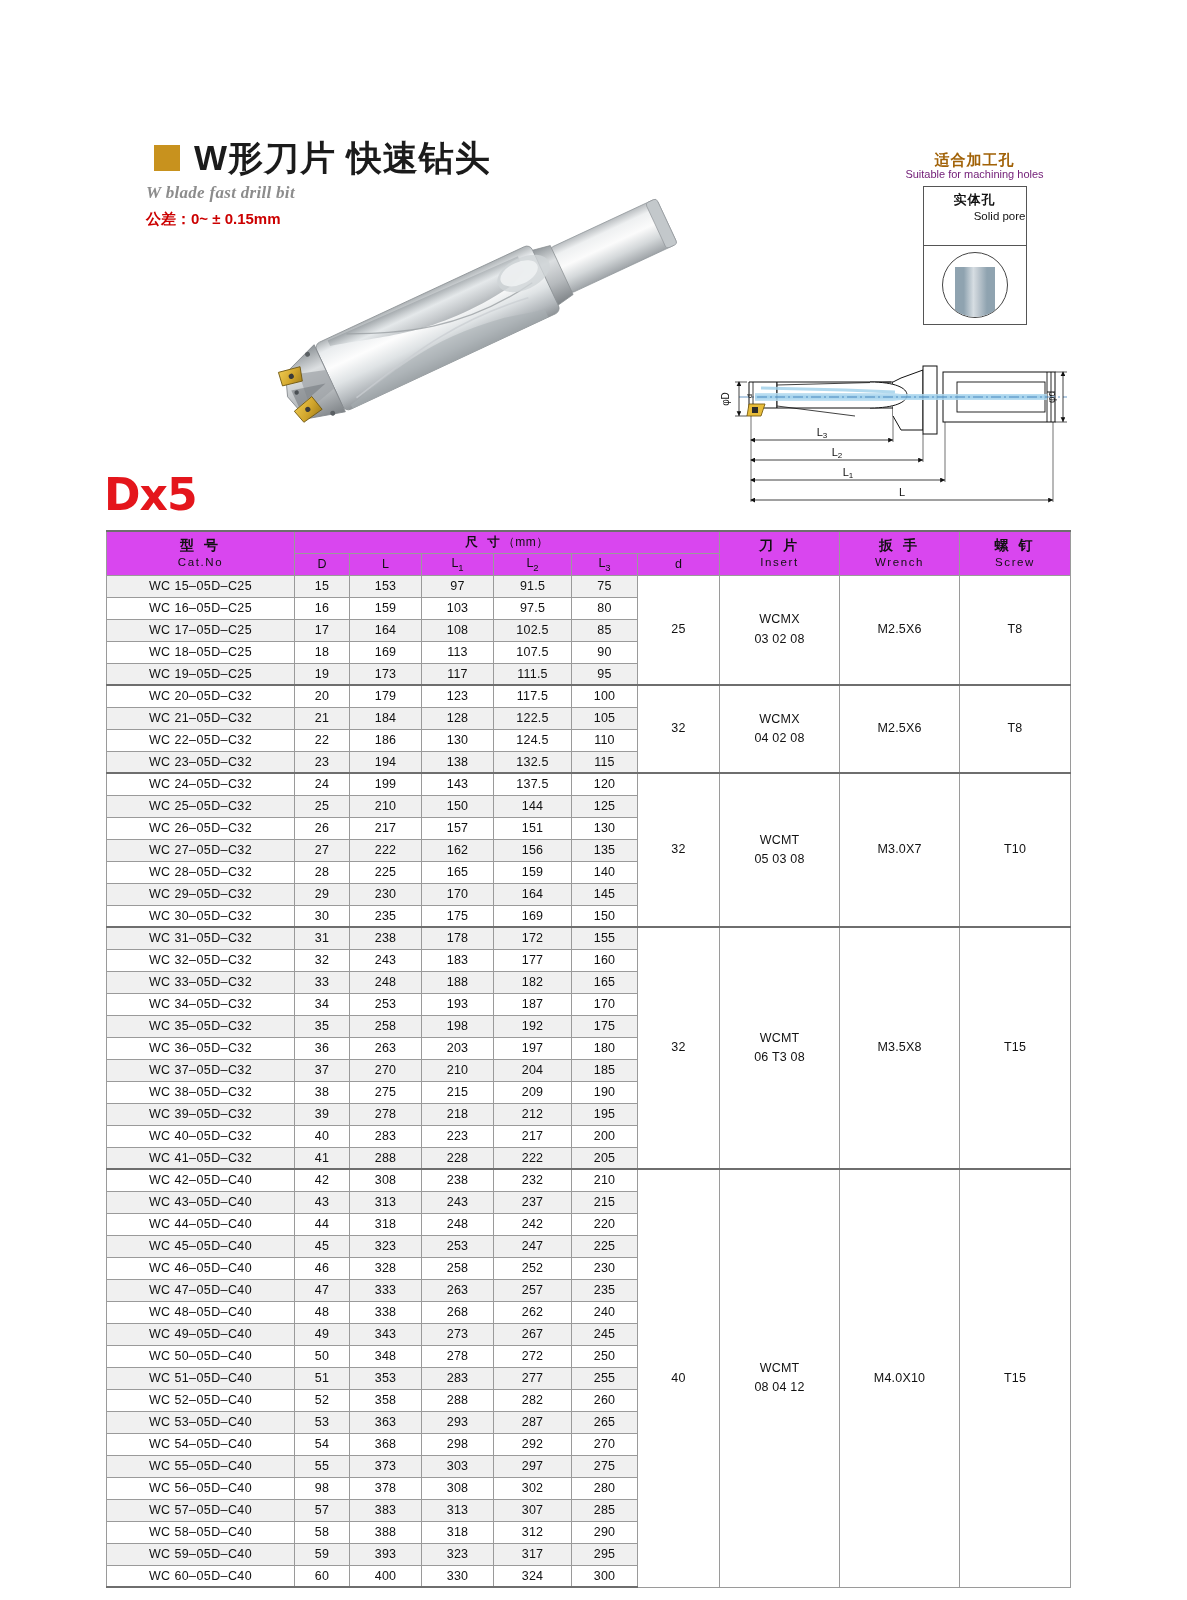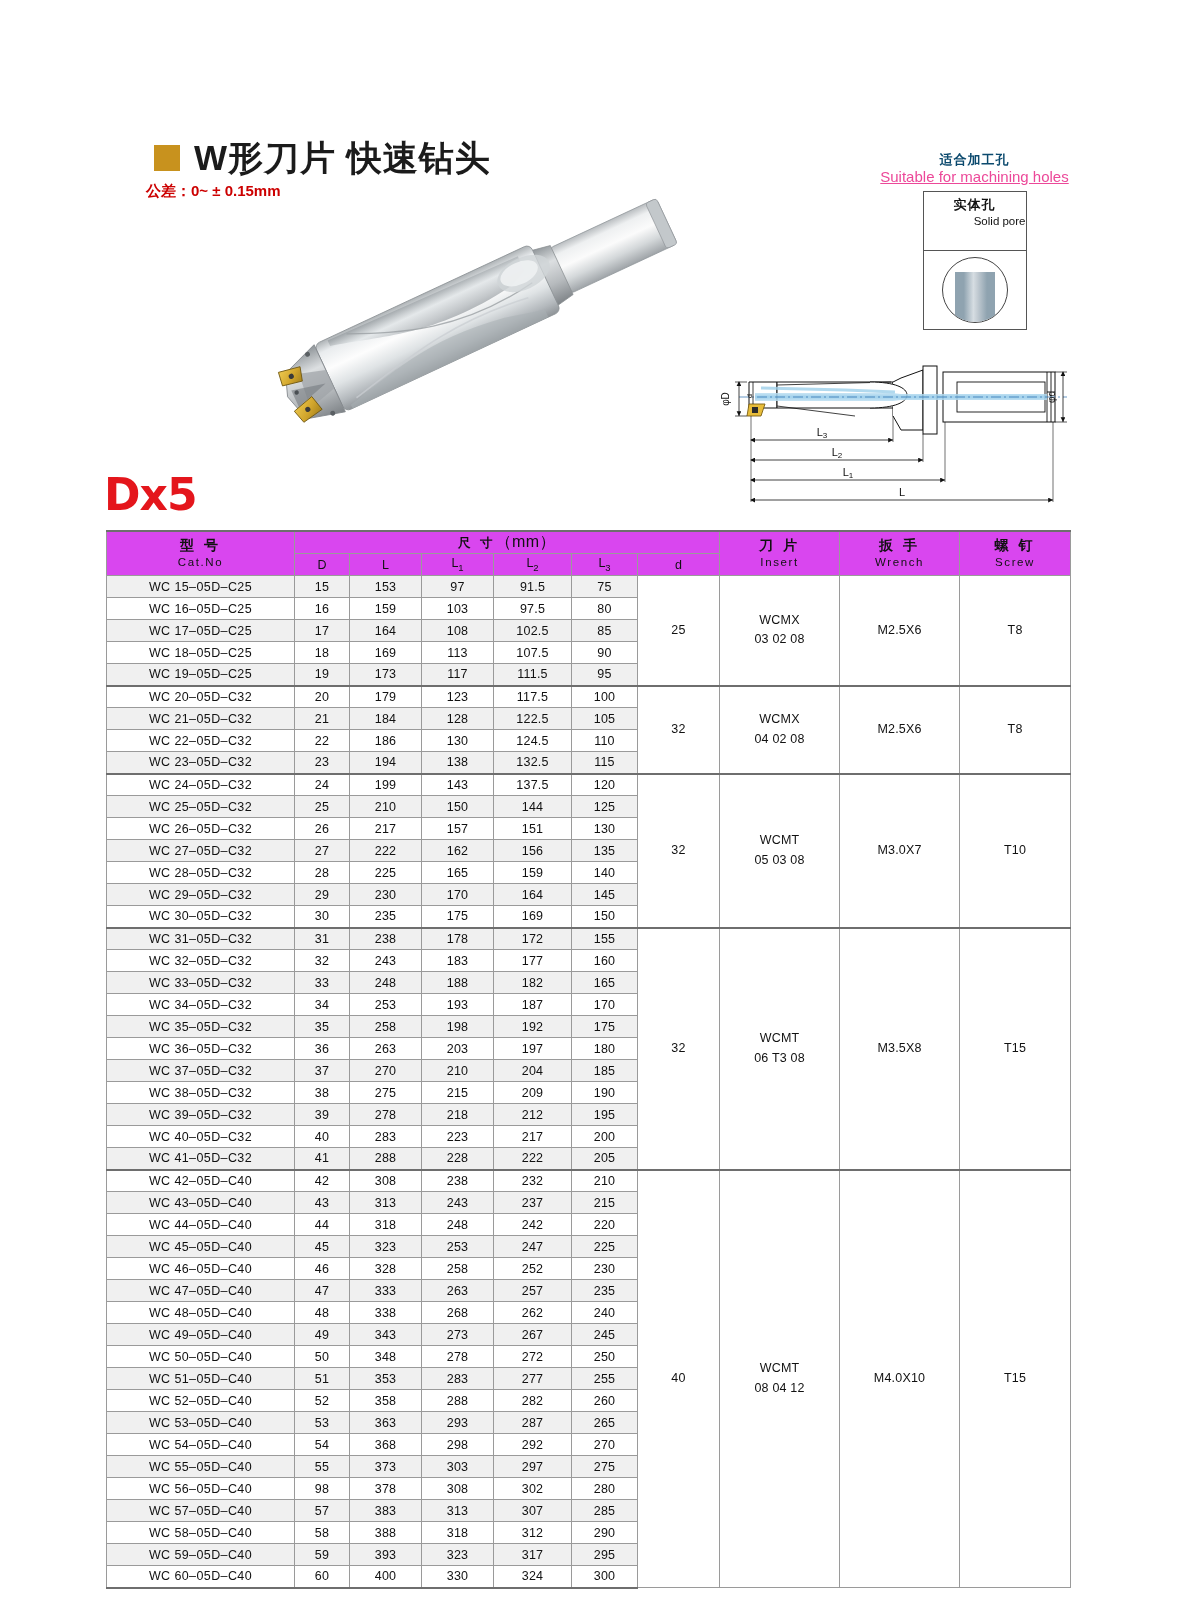--- a/index.html
+++ b/index.html
@@ -16,23 +16,23 @@
   .header { position:absolute; left:106px; top:140px; width:620px; }
   .title-row { display:flex; align-items:center; gap:14px;padding-left:48px; }
   .title-square { width:26px; height:26px; background:#c8921e; flex:0 0 auto; }
   .title-cn { font-size:35px; font-weight:bold; color:#1b1b1b; letter-spacing:1px; line-height:1; }
   .title-en { font-size:17px; font-style:italic; font-weight:bold; color:#8c8c8c;
               font-family:"Liberation Serif","DejaVu Serif",serif; margin:8px 0 0 40px; letter-spacing:.3px; }
   .tolerance { font-size:15px; font-weight:bold; color:#cc0000; margin:7px 0 0 40px; }
 
   
   .suitable { position:absolute; left:872px; top:152px; width:205px; text-align:center; }
-  .suit-cn { font-size:13px; color:#0c4a6e; font-weight:bold; letter-spacing:1px; height:15px;
+  .suit-cn { font-size:15px; color:#a16207; font-weight:bold; letter-spacing:1px; height:15px;
              line-height:15px; }
-  .suit-en { font-size:15px; color:#ec4899; margin-top:1px;text-decoration:underline; }
+  .suit-en { font-size:11px; color:#701a75; margin-top:1px; }
   .suit-box { margin:6px auto 0; width:104px; border:1px solid #555; background:#fff; }
   .suit-box-head { border-bottom:1px solid #555; padding:4px 0 23px; }
   .suit-box-cn { font-size:13px; font-weight:bold; color:#111; letter-spacing:1px; }
   .suit-box-en { font-size:11.5px; color:#111; margin-top:1px;text-align:right; }
   .suit-box-body { height:78px; position:relative; }
   .hole-circle { position:absolute; left:50%; top:50%; transform:translate(-50%,-50%);
                  width:66px; height:66px; border-radius:50%; border:1px solid #444; overflow:hidden; }
   .hole-fill { position:absolute; left:50%; top:14px; transform:translateX(-50%);
                width:40px; height:56px;
                background:linear-gradient(to right,#8fa3b0 0%,#8fa3b0 22%,#d6dde2 46%,#c3ccd3 56%,#8fa3b0 80%,#8fa3b0 100%); }
@@ -57,41 +57,42 @@
     font-size:12.5px;
     color:#111;
     padding:0;
     height:22px;
     background-clip:padding-box;
   }
   thead th { background:#d946ef; font-weight:normal; }
   .th-cn { font-size:14px; font-weight:bold; letter-spacing:3px; display:block; line-height:1.25; }
   .th-en { font-size:11.5px; letter-spacing:1.6px; display:block; line-height:1.3; }
   .th-dim { font-size:14px; font-weight:bold; letter-spacing:3px; }
-  .th-dim small { font-size:16px; font-weight:normal; letter-spacing:0.5px; }
+  .th-dim small { font-size:12px; font-weight:normal; letter-spacing:0.5px; }
   .sub th { font-size:14px; font-weight:normal; height:24px; }
   .sub th sub { font-size:9.5px; }
 
   tbody td { letter-spacing:0.2px; }
   tbody tr.alt td.body-cell { background:#f0f0f0; }
   tbody tr td.body-cell { background:#ffffff; }
   td.catno { font-size:12.5px; letter-spacing:0.4px; }
   td.merge { background:#ffffff !important; font-size:12.5px; line-height:1.55; }
   tr.grp-top td { border-top:2px solid #6e6e6e; }
   tbody tr:last-child td { border-bottom:2px solid #6e6e6e; }
   thead tr:first-child th { border-top:2px solid #6e6e6e; }
 </style>
 </head>
 <body>
 
 <div class="header">
   <div class="title-row">
     <span class="title-square"></span>
     <span class="title-cn">W形刀片 快速钻头</span>
   </div>
+  <div class="title-en">W blade fast drill bit</div>
   <div class="tolerance">公差：0~ ± 0.15mm</div>
 </div>
 
 <div class="suitable">
   <div class="suit-cn">适合加工孔</div>
   <div class="suit-en">Suitable for machining holes</div>
   <div class="suit-box">
     <div class="suit-box-head">
       <div class="suit-box-cn">实体孔</div>
       <div class="suit-box-en">Solid pore</div>

